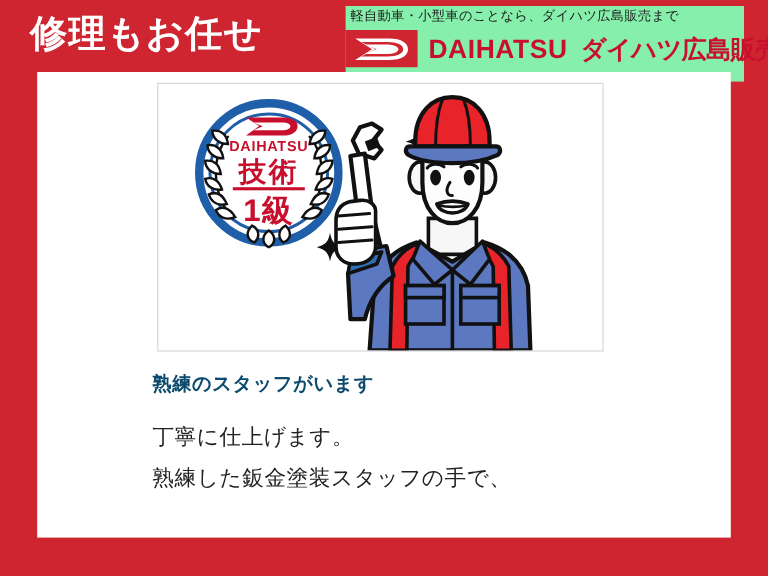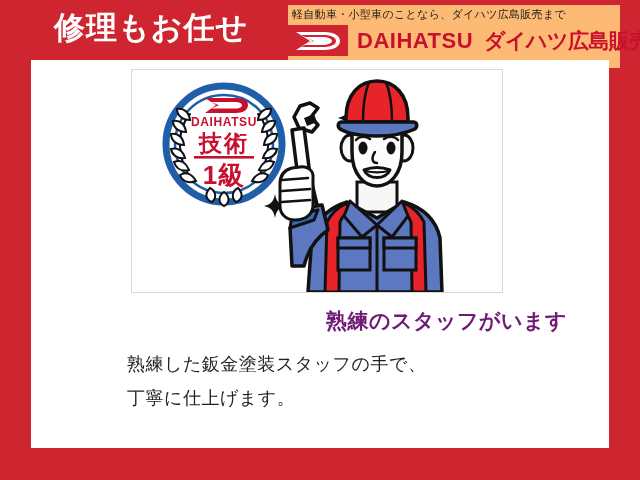--- a/index.html
+++ b/index.html
@@ -20,33 +20,33 @@
 
   
   #header {
     position: absolute;
     left: 0; top: 0;
     width: 640px; height: 60px;
     background: #CE2531;
   }
   #headline {
     position: absolute;
-    left: 54px; top: 8px;
+    left: 25px; top: 8px;
     font-size: 31px;
     font-weight: bold;
     color: #ffffff;
     letter-spacing: 1px;
     line-height: 40px;
     white-space: nowrap;
   }
   #logo-block {
     position: absolute;
     left: 288px; top: 5px;
     width: 332px; height: 63px;
-    background: #fdba74;
+    background: #86efac;
   }
   #tagline {
     position: absolute;
     left: 4px; top: 1px;
     font-size: 11px;
     color: #1a1a1a;
     letter-spacing: 0.3px;
     white-space: nowrap;
     line-height: 17px;
   }
@@ -110,27 +110,26 @@
     width: 440px;
   }
   #point-label {
     font-size: 17px;
     font-weight: bold;
     color: #1a1a1a;
     letter-spacing: 0.5px;
     line-height: 26px;
   }
   #point-title {
-    font-size: 21px;
-    font-weight: bold;
-    color: #701a75;
+    font-size: 16px;
+    font-weight: bold;
+    color: #0c4a6e;
     letter-spacing: 0.5px;
     line-height: 32px;
     margin-top: 2px;
-    text-align: right;
   }
   #point-body {
     font-size: 18px;
     color: #222222;
     letter-spacing: 0.5px;
     line-height: 34px;
     margin-top: 10px;
   }
   #point-body div { white-space: nowrap; }
 </style>
@@ -278,19 +277,19 @@
 
           <path d="M232 100 C236 110 254 110 258 100 C250 97 240 97 232 100Z" fill="#ffffff" stroke="#111111" stroke-width="3" stroke-linejoin="round"></path>
           <path d="M233 101 C242 103 249 103 257 101" stroke="#111111" stroke-width="2.2" fill="none"></path>
         </g>
       </svg>
     </div>
 
     <div id="text-block">
       <div id="point-title">熟練のスタッフがいます</div>
       <div id="point-body">
+        <div>丁寧に仕上げます。</div>
         <div>熟練した鈑金塗装スタッフの手で、</div>
-        <div>丁寧に仕上げます。</div>
       </div>
     </div>
 
   </div>
 </div>
 
 </body></html>

